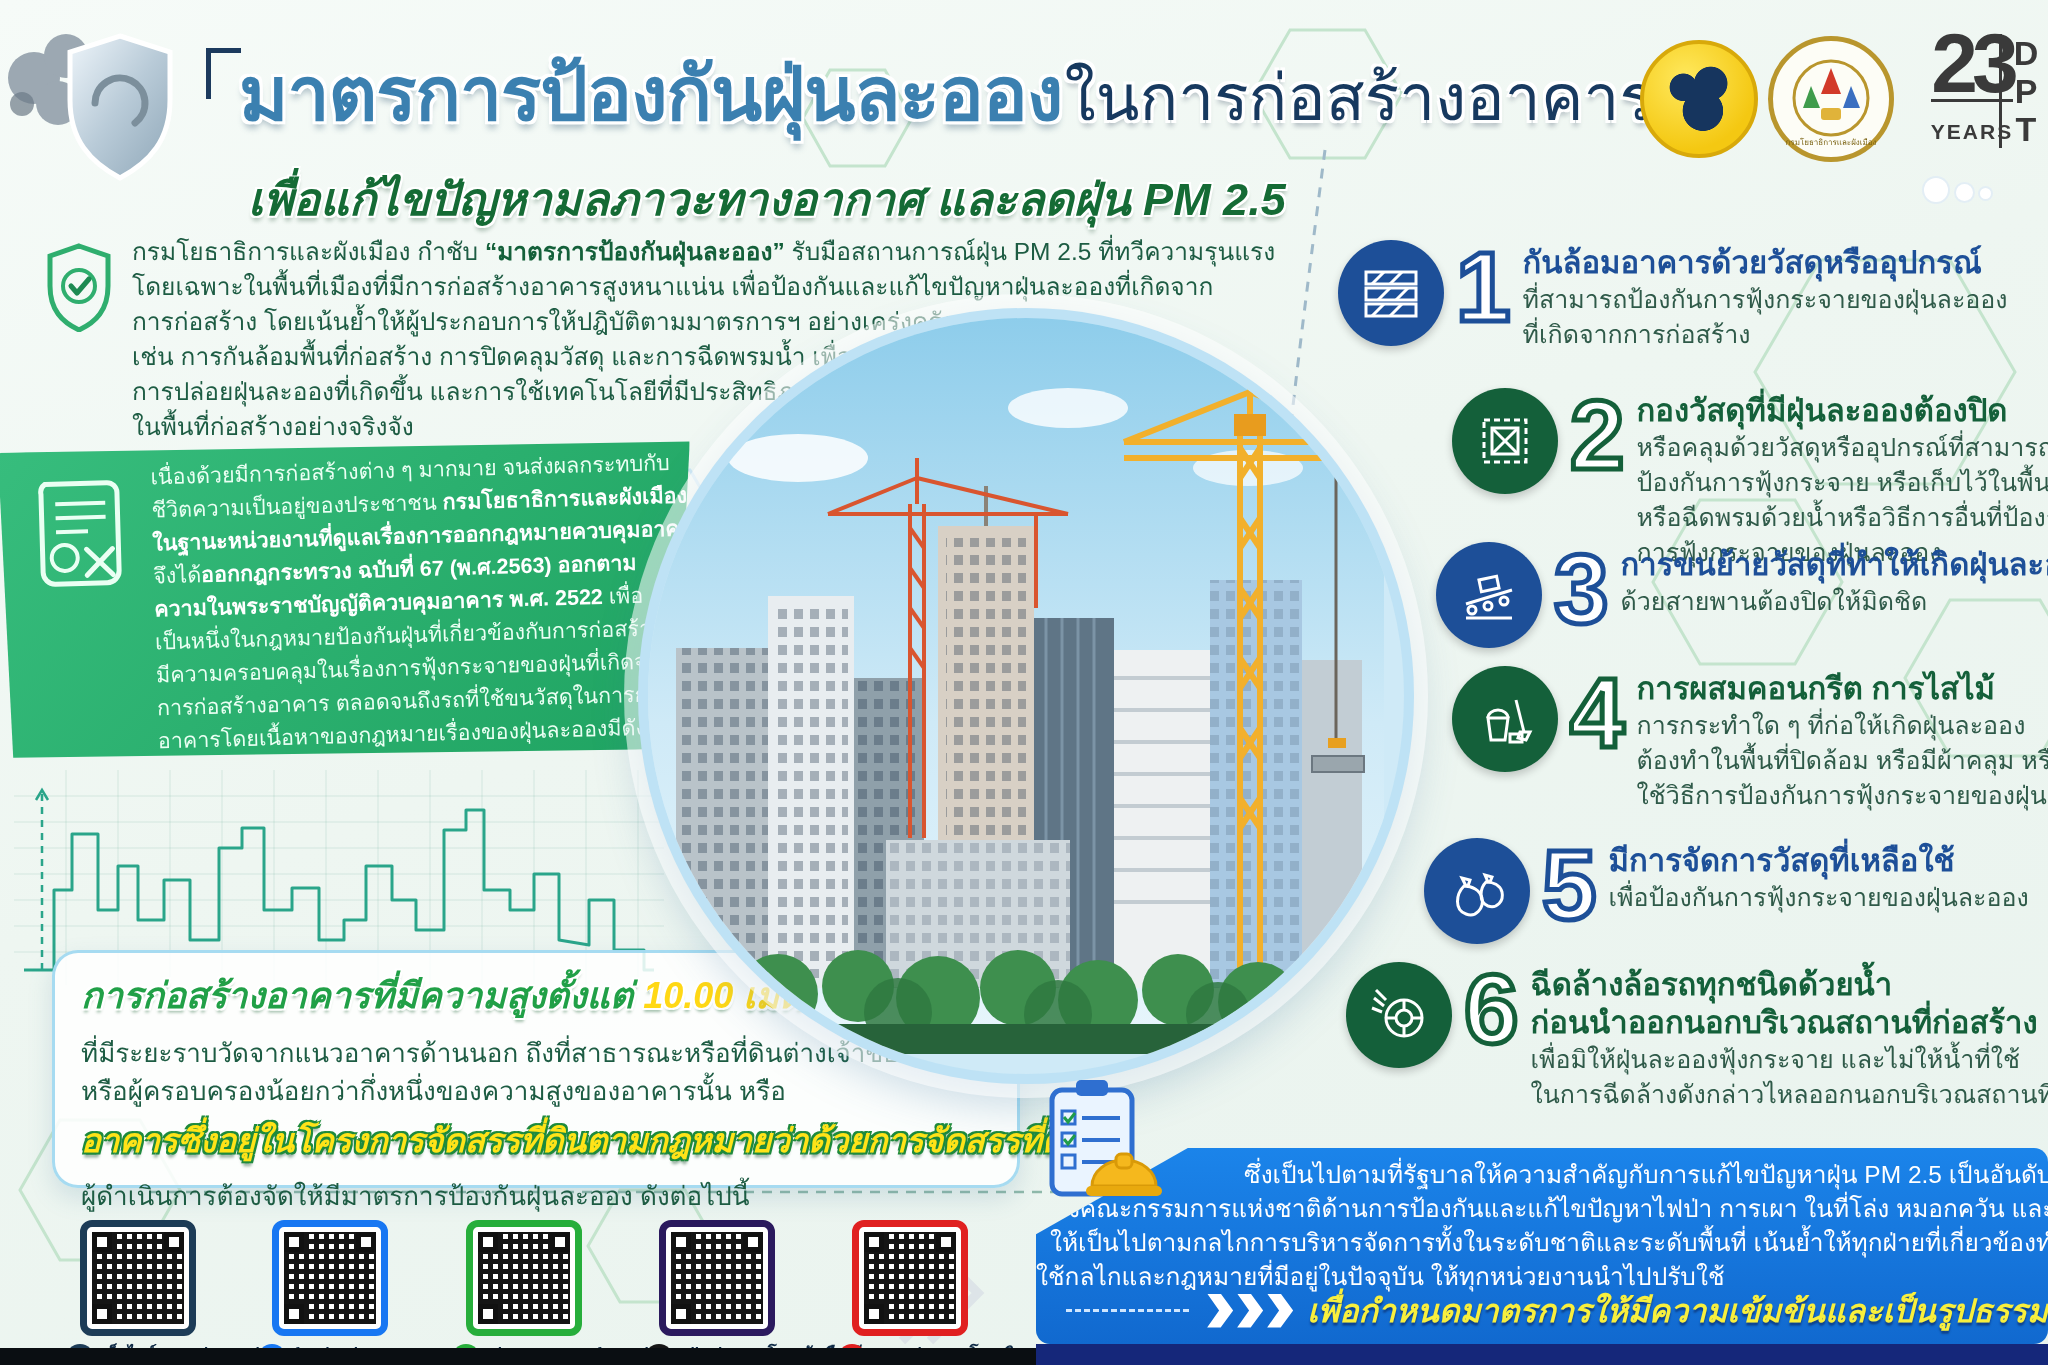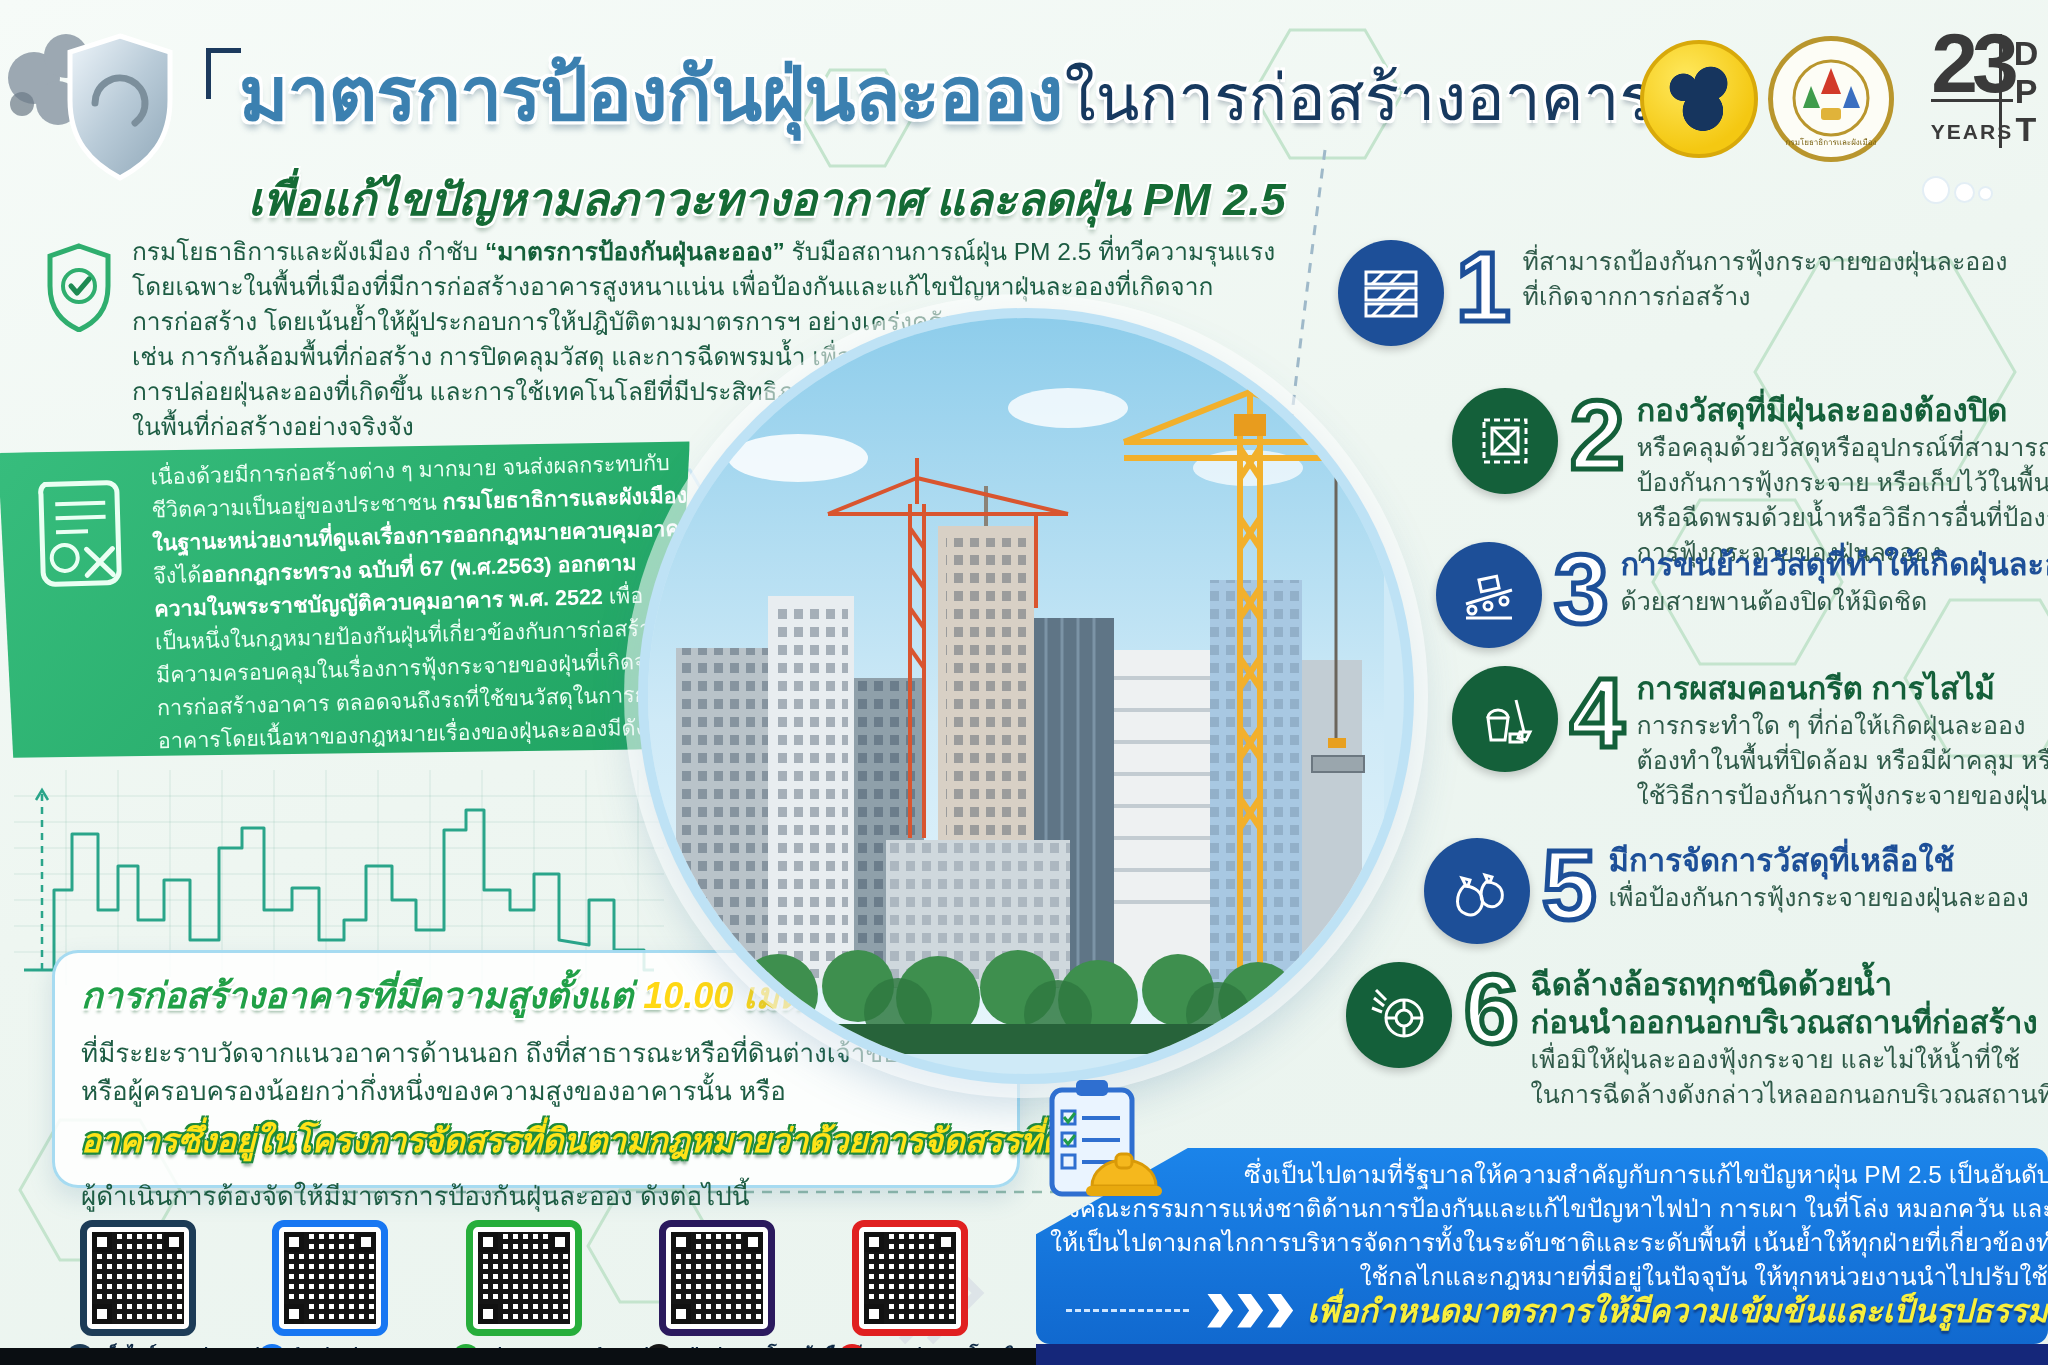--- a/index.html
+++ b/index.html
@@ -93,21 +93,21 @@
 
   
   .policy-box{position:absolute;left:1036px;top:1148px;width:1012px;height:196px;
     background:linear-gradient(180deg,#1b84ea,#1169cf);
     clip-path:polygon(15% 0,100% 0,100% 100%,0 100%,0 44%);border-radius:14px;}
   .policy-lines{position:absolute;left:0;top:10px;width:100%;font-size:24.5px;line-height:34px;color:#fff;}
   .policy-lines div{white-space:nowrap;}
   .pl1{margin-left:208px;}
   .pl2{margin-left:16px;}
   .pl3{margin-left:14px;}
-  .pl4{text-align:right;}
+  .pl4{text-align:left;}
   .policy-bottom{position:absolute;left:0;bottom:8px;width:100%;display:flex;align-items:center;}
   .p-dash{width:225px;border-top:3px dashed #cfe6ff;margin-left:30px;}
   .p-chev{display:flex;gap:4px;margin:0 14px 0 18px;}
   .p-chev i{width:26px;height:34px;background:#fff;display:block;
     clip-path:polygon(0 0,52% 0,100% 50%,52% 100%,0 100%,46% 50%);}
   .p-highlight{font-size:32px;font-weight:800;font-style:italic;color:#f8ef3d;white-space:nowrap;
     text-shadow:0 3px 2px rgba(10,30,80,.55);}
   .clipboard-icon{position:absolute;left:1042px;top:1076px;}
   .hat-icon{position:absolute;left:1082px;top:1146px;}
 
@@ -411,20 +411,23 @@
             <line x1="30" y1="22" x2="42" y2="10"></line>
         <line x1="18" y1="38" x2="30" y2="26"></line>
             <line x1="36" y1="38" x2="48" y2="26"></line>
         <line x1="12" y1="54" x2="24" y2="42"></line>
             <line x1="30" y1="54" x2="42" y2="42"></line>
       </g>
         </svg>
     </div>
     <div class="m-num">1</div>
     <div class="m-text">
+      <div class="m-title">
+          <div>กันล้อมอาคารด้วยวัสดุหรืออุปกรณ์</div>
+        </div>
       <div class="m-body">
         <div>ที่สามารถป้องกันการฟุ้งกระจายของฝุ่นละออง</div>
         <div>ที่เกิดจากการก่อสร้าง</div>
       </div>
     </div>
   </div>
 
   <div class="measure m2 mgreen">
     <div class="m-icon">
       <svg width="62" height="62">

